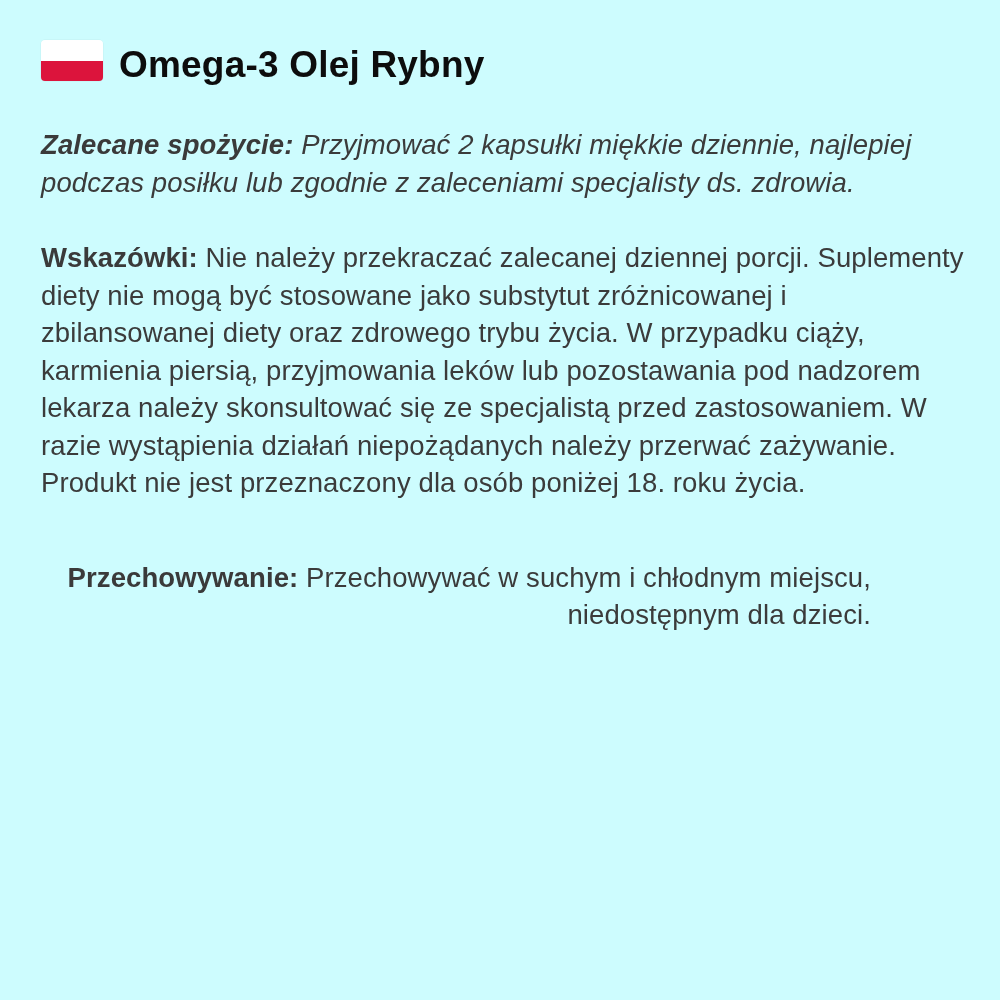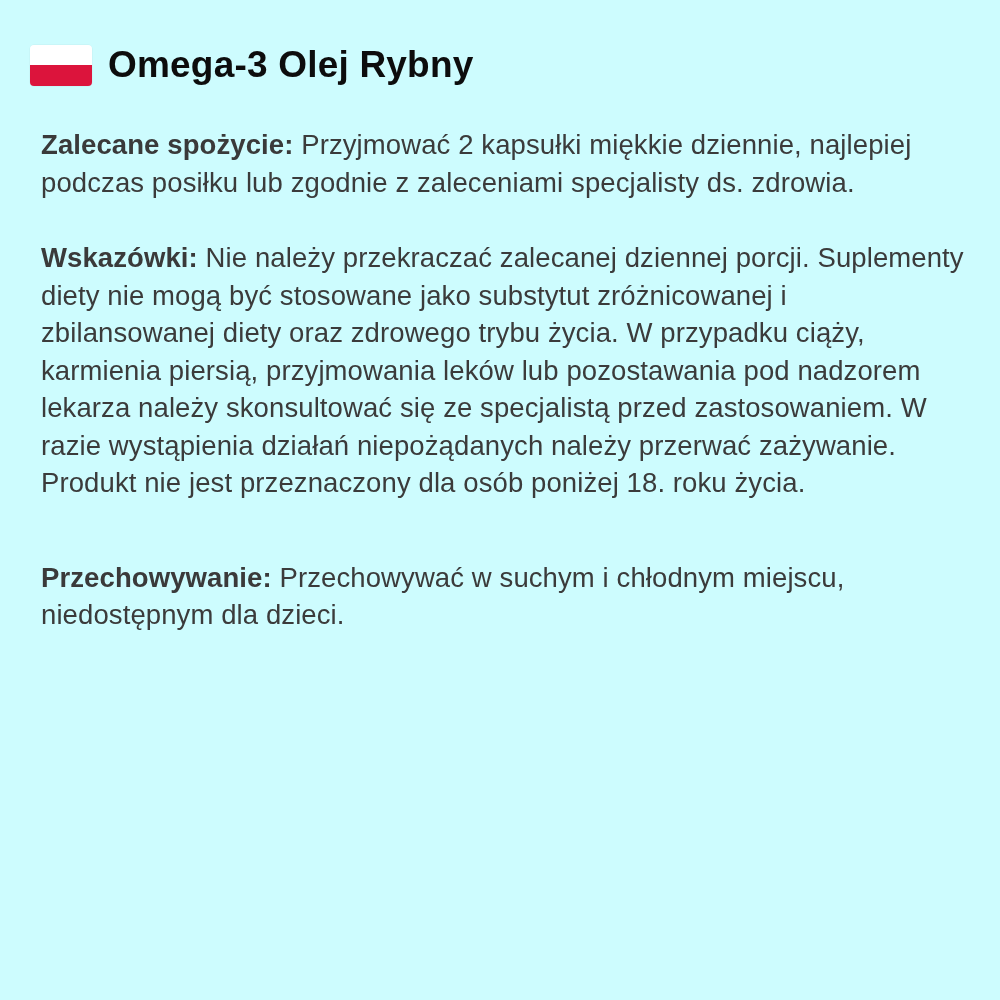--- a/index.html
+++ b/index.html
@@ -10,24 +10,23 @@
       width: 1000px;
       height: 1000px;
       background: #cdfcfe;
       position: relative;
       overflow: hidden;
       font-family: "Liberation Sans", "DejaVu Sans", sans-serif;
       color: #3b3b3b;
     }
     .header {
       position: absolute;
-      left: 30px;
+      left: 41px;
       top: 40px;
       display: flex;
-      align-items: center;
     }
     .flag {
       width: 62px;
       height: 41px;
       border-radius: 4px;
       overflow: hidden;
       display: flex;
       flex-direction: column;
       box-shadow: 0 0 0 0.5px rgba(0,0,0,0.05);
     }
@@ -53,23 +52,23 @@
       margin: 0;
       letter-spacing: 0.1px;
     }
     .section .label {
       font-weight: 700;
       color: #3a3a3a;
     }
     .section .text {
       font-weight: 400;
     }
-    .s1 { width: 910px; }
+    .s1 { width: 910px; font-style: italic; }
     .s2 { margin-top: 38px; width: 925px; }
-    .s3 { margin-top: 57px; width: 830px; }
+    .s3 { margin-top: 57px; width: 830px; text-align: right; }
     .s4 { margin-top: 31px; width: 910px; }
   </style>
 </head>
 <body>
 
 <div class="header">
   <div class="flag">
     <div class="white"></div>
     <div class="red"></div>
   </div>

